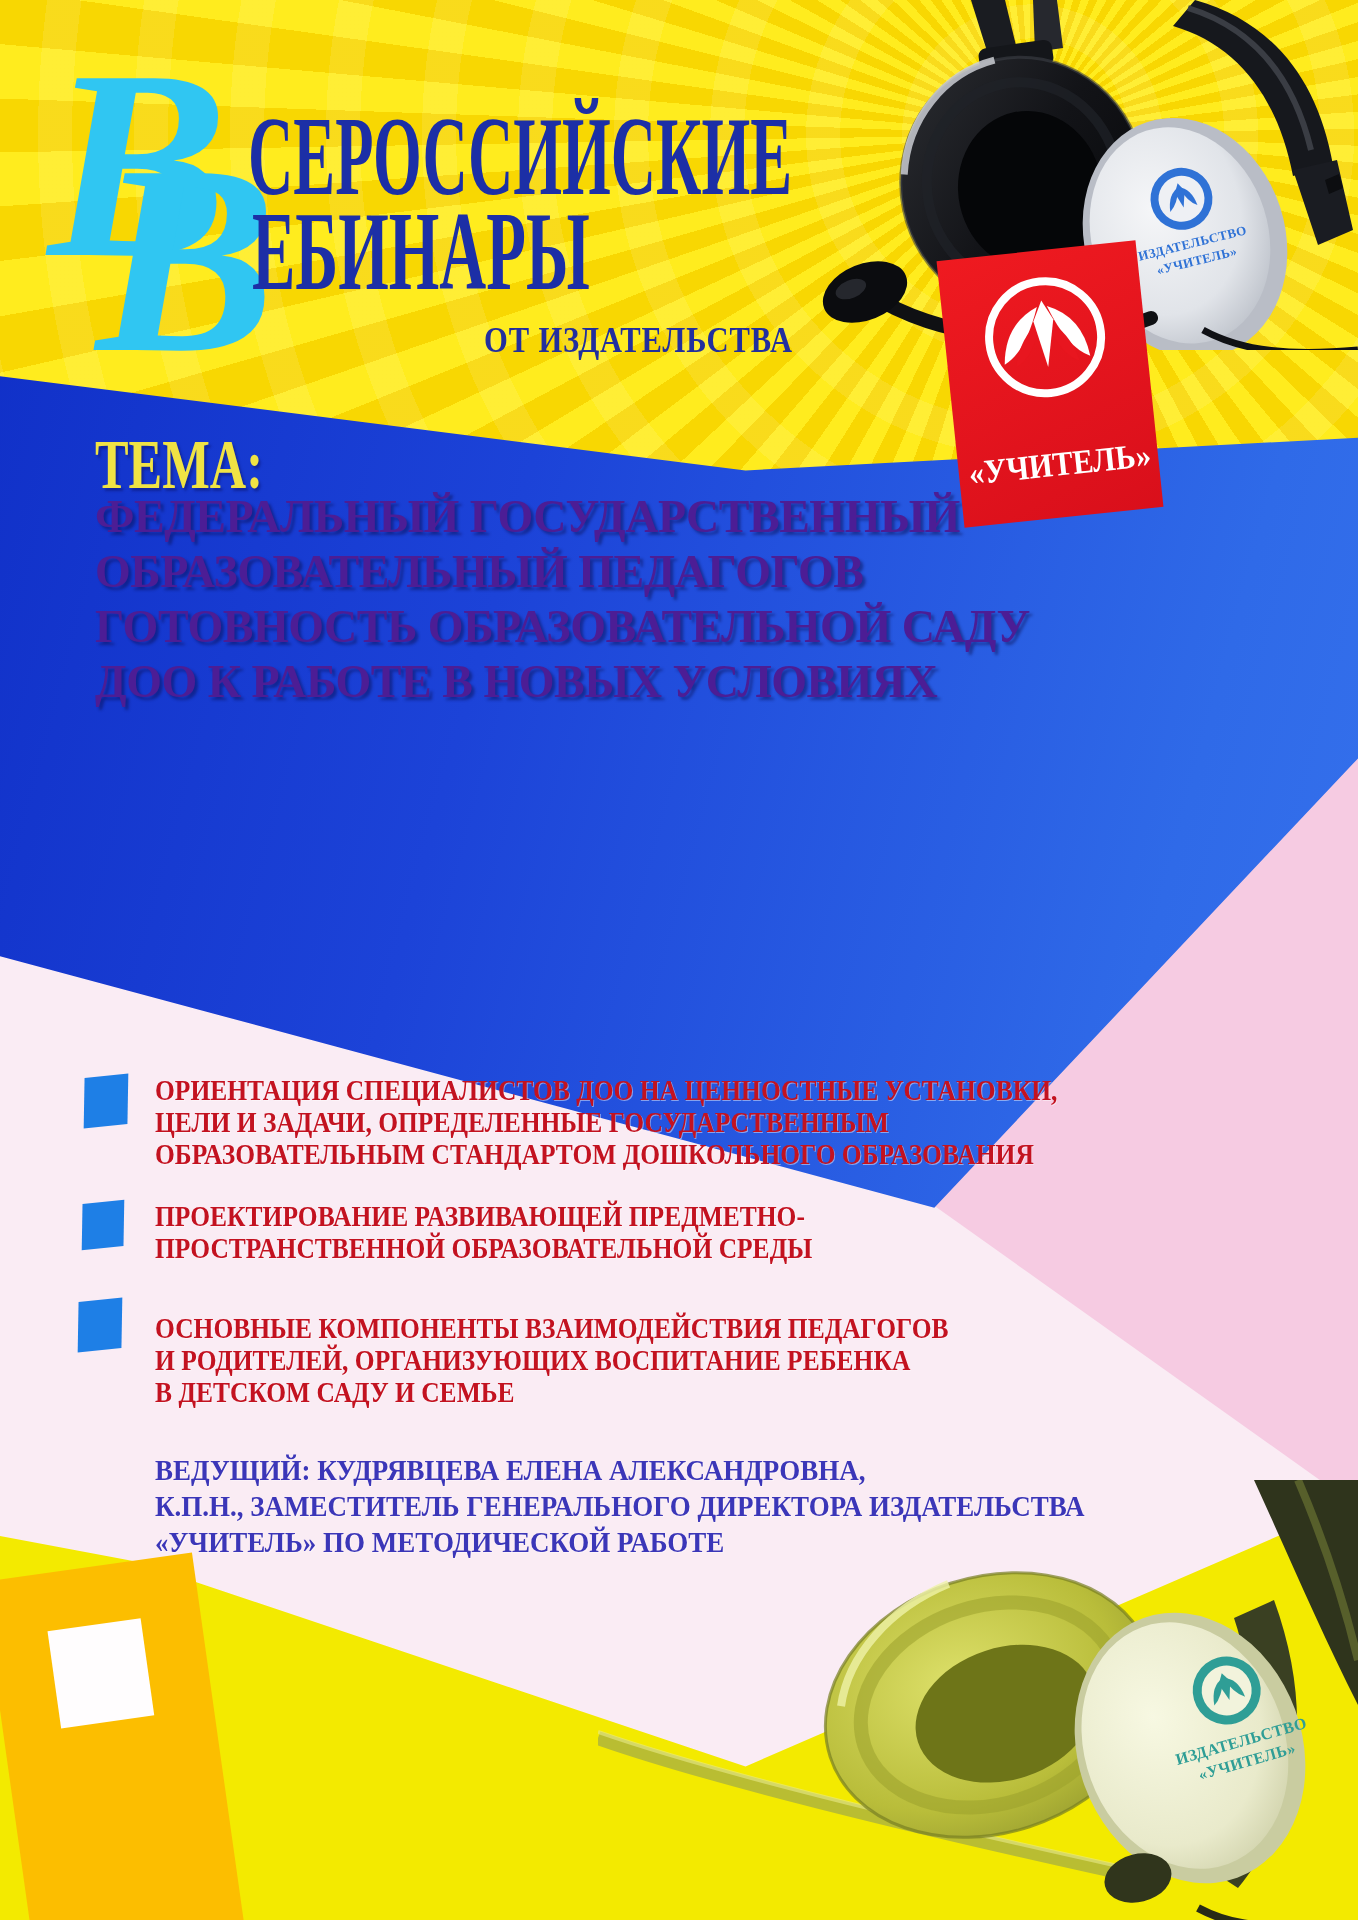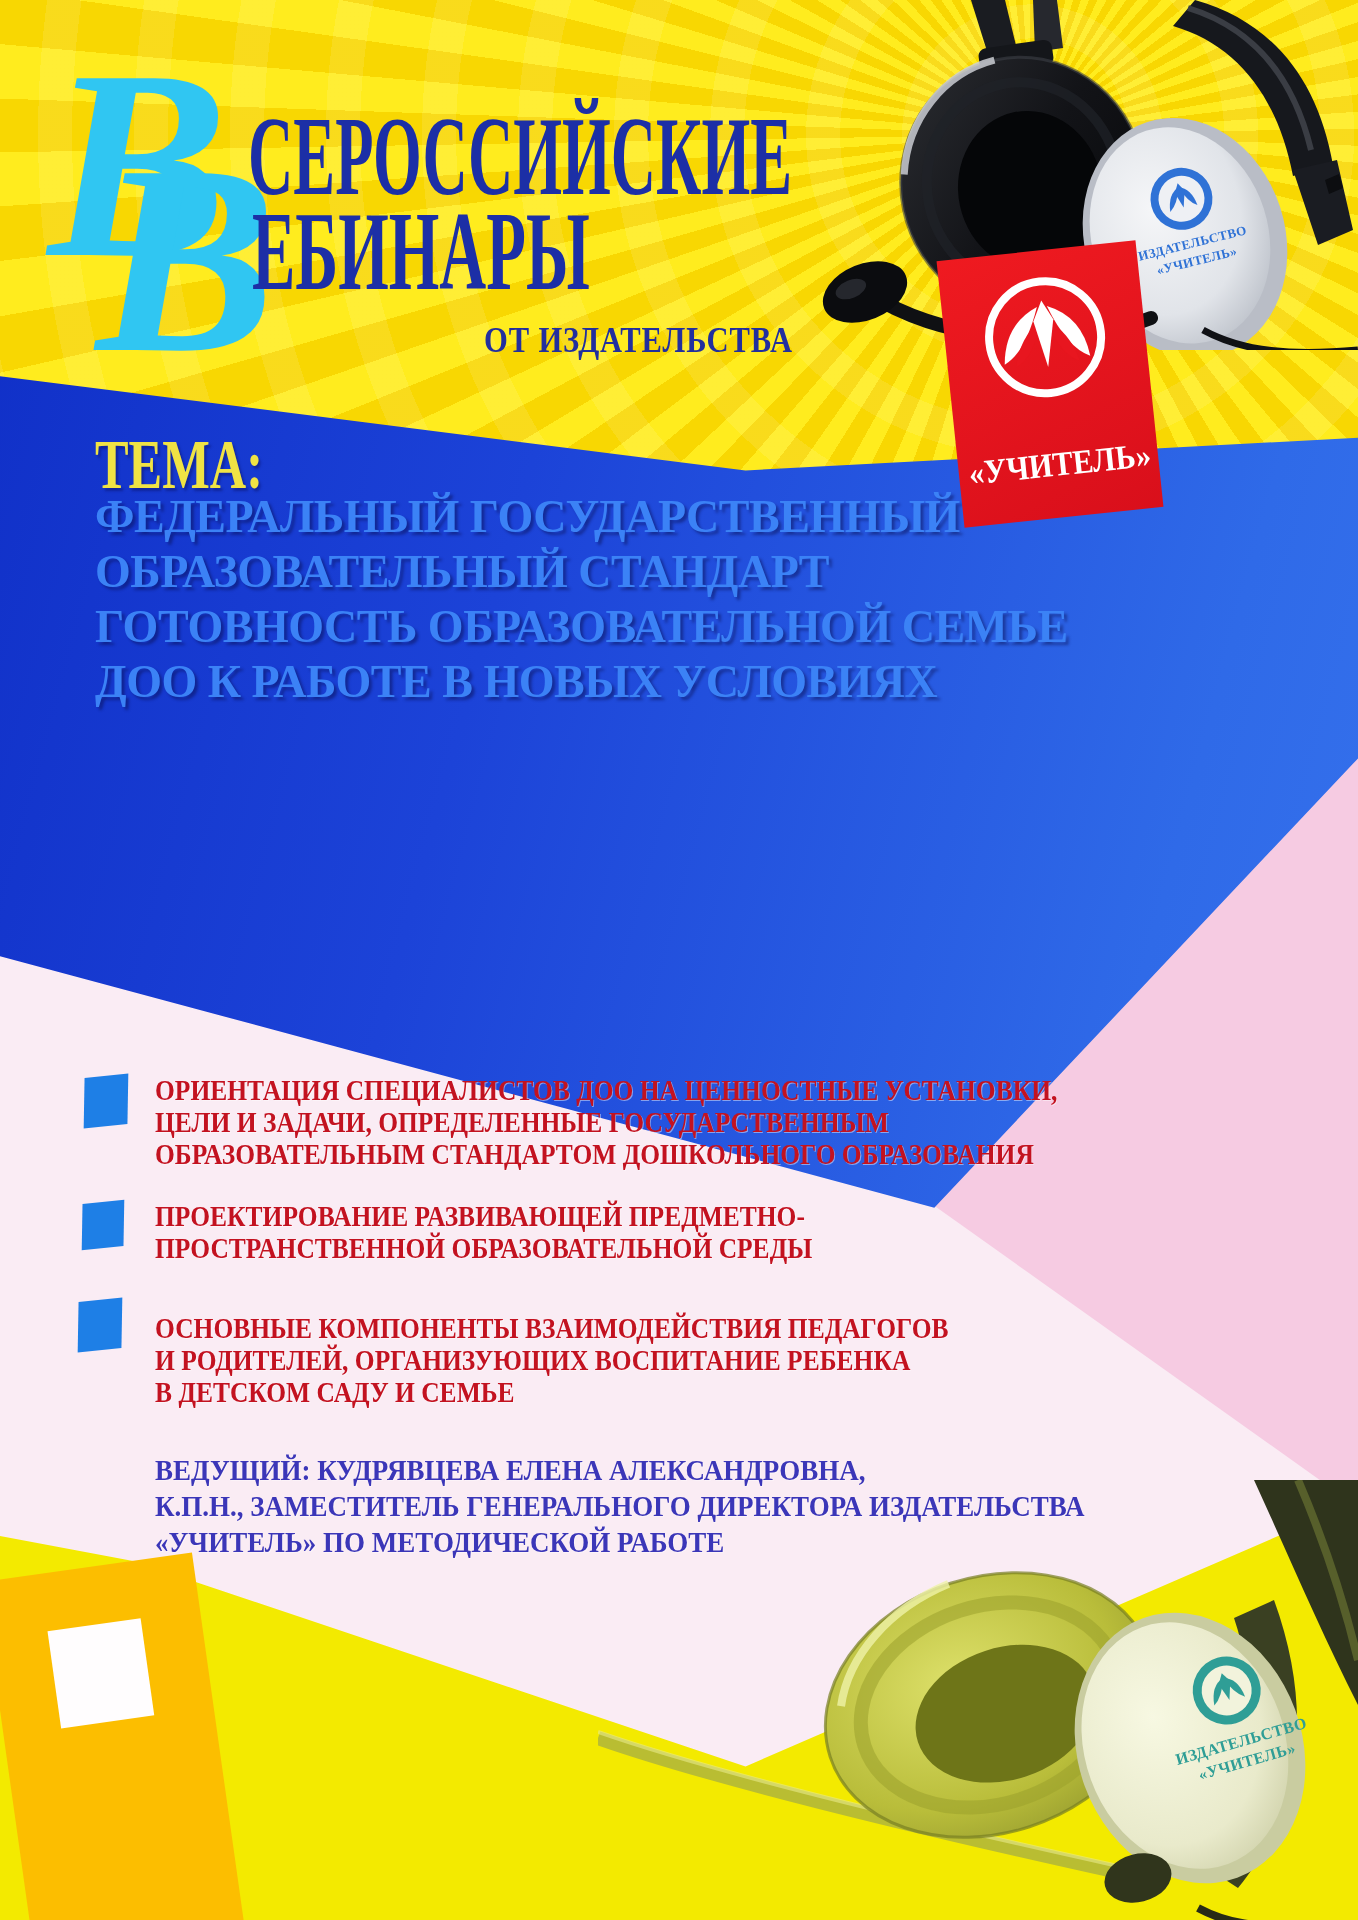--- a/index.html
+++ b/index.html
@@ -69,21 +69,21 @@
     font-weight:bold;font-size:34px;transform:scaleX(.9);white-space:nowrap;
   }
   .badge-emblem{position:absolute;left:35px;top:22px;}
   
   .theme-label{
     position:absolute;left:95px;top:430px;color:#f0e344;font-weight:bold;
     font-size:70px;line-height:1;transform:scaleX(.72);transform-origin:left top;
     text-shadow:3px 3px 3px rgba(10,10,80,.4);
   }
   .theme-lines{
-    position:absolute;left:95px;top:489px;color:#3b82f6;font-weight:bold;
+    position:absolute;left:95px;top:489px;color:#4c1d95;font-weight:bold;
     font-size:46px;line-height:55px;letter-spacing:-0.5px;white-space:nowrap;
     text-shadow:3px 3px 3px rgba(8,10,70,.45);
   }
   
   .bullet-marker{
     position:absolute;background:#1e7fe6;transform:rotate(-6deg) skewX(-7deg);
   }
   .bm1{left:84px;top:1076px;width:44px;height:50px;}
   .bm2{left:82px;top:1202px;width:42px;height:46px;}
   .bm3{left:78px;top:1300px;width:44px;height:50px;}
@@ -185,22 +185,22 @@
       <path d="M33 92 Q40 62 62 48 Q52 84 33 92 Z" fill="#e8161f"></path>
       <path d="M97 92 Q90 62 68 48 Q78 84 97 92 Z" fill="#e8161f"></path>
       <path d="M65 28 L75 48 L65 95 L55 48 Z" fill="#ffffff"></path>
     </svg>
     <div class="badge-name">«УЧИТЕЛЬ»</div>
   </div>
 
   <div class="theme-label">ТЕМА:</div>
   <div class="theme-lines">
     <div>ФЕДЕРАЛЬНЫЙ ГОСУДАРСТВЕННЫЙ</div>
-    <div>ОБРАЗОВАТЕЛЬНЫЙ СТАНДАРТ</div>
-    <div>ГОТОВНОСТЬ ОБРАЗОВАТЕЛЬНОЙ СЕМЬЕ</div>
+    <div>ОБРАЗОВАТЕЛЬНЫЙ ПЕДАГОГОВ</div>
+    <div>ГОТОВНОСТЬ ОБРАЗОВАТЕЛЬНОЙ САДУ</div>
     <div>ДОО К РАБОТЕ В НОВЫХ УСЛОВИЯХ</div>
   </div>
 
   <div class="bullet-marker bm1"></div>
   <div class="bullet-text bt1">
     <div>ОРИЕНТАЦИЯ СПЕЦИАЛИСТОВ ДОО НА ЦЕННОСТНЫЕ УСТАНОВКИ,</div>
     <div>ЦЕЛИ И ЗАДАЧИ, ОПРЕДЕЛЕННЫЕ ГОСУДАРСТВЕННЫМ</div>
     <div>ОБРАЗОВАТЕЛЬНЫМ СТАНДАРТОМ ДОШКОЛЬНОГО ОБРАЗОВАНИЯ</div>
   </div>
 

